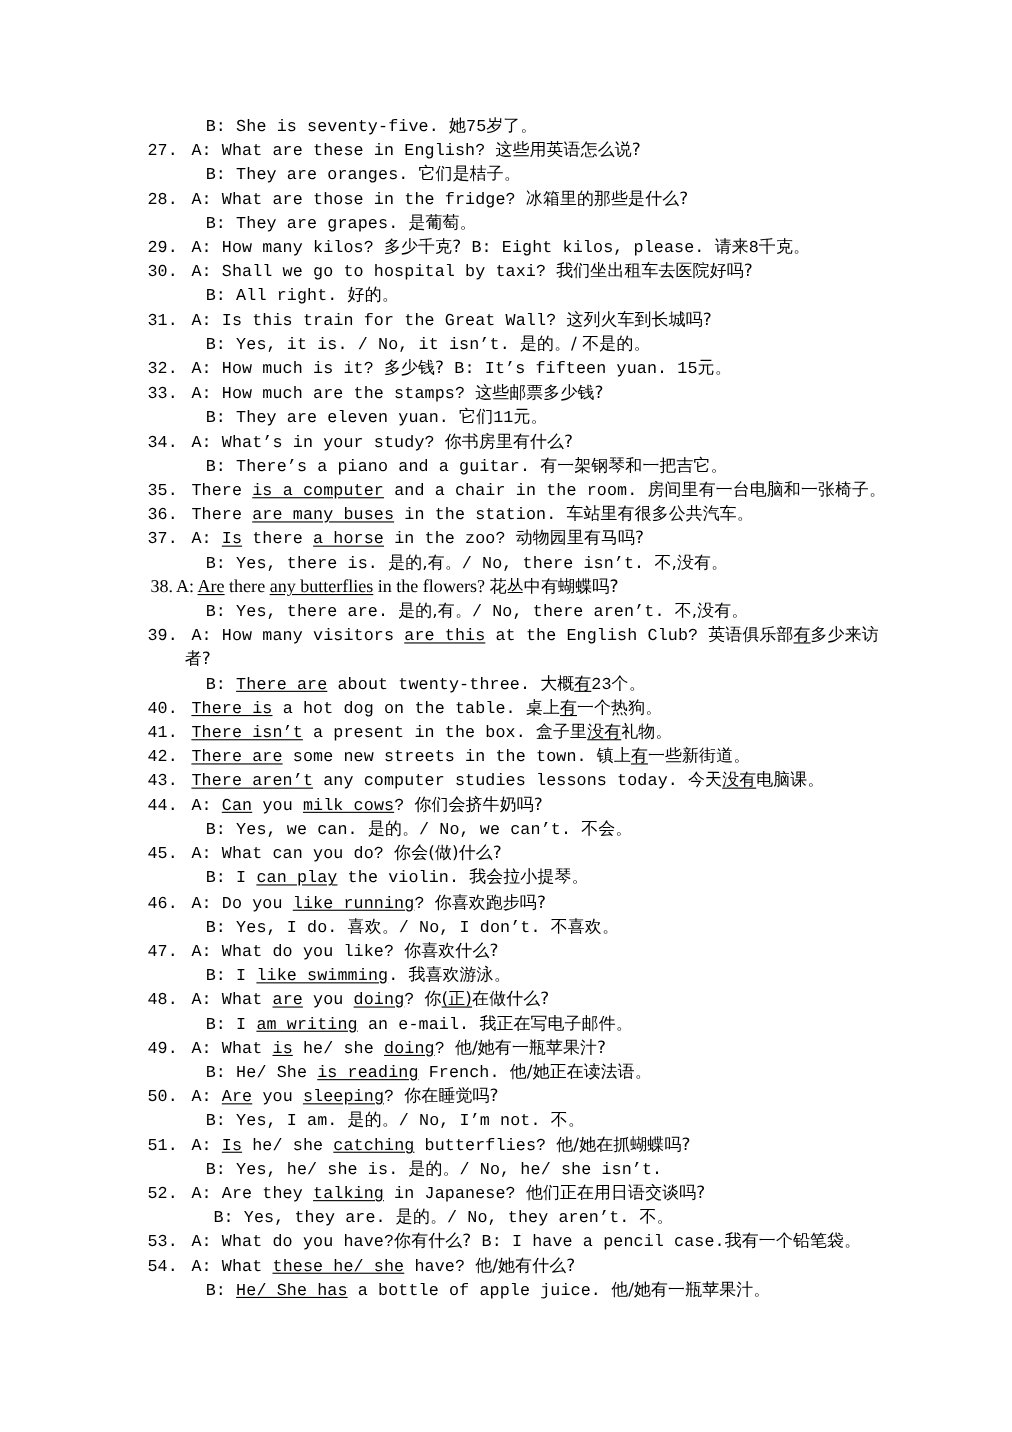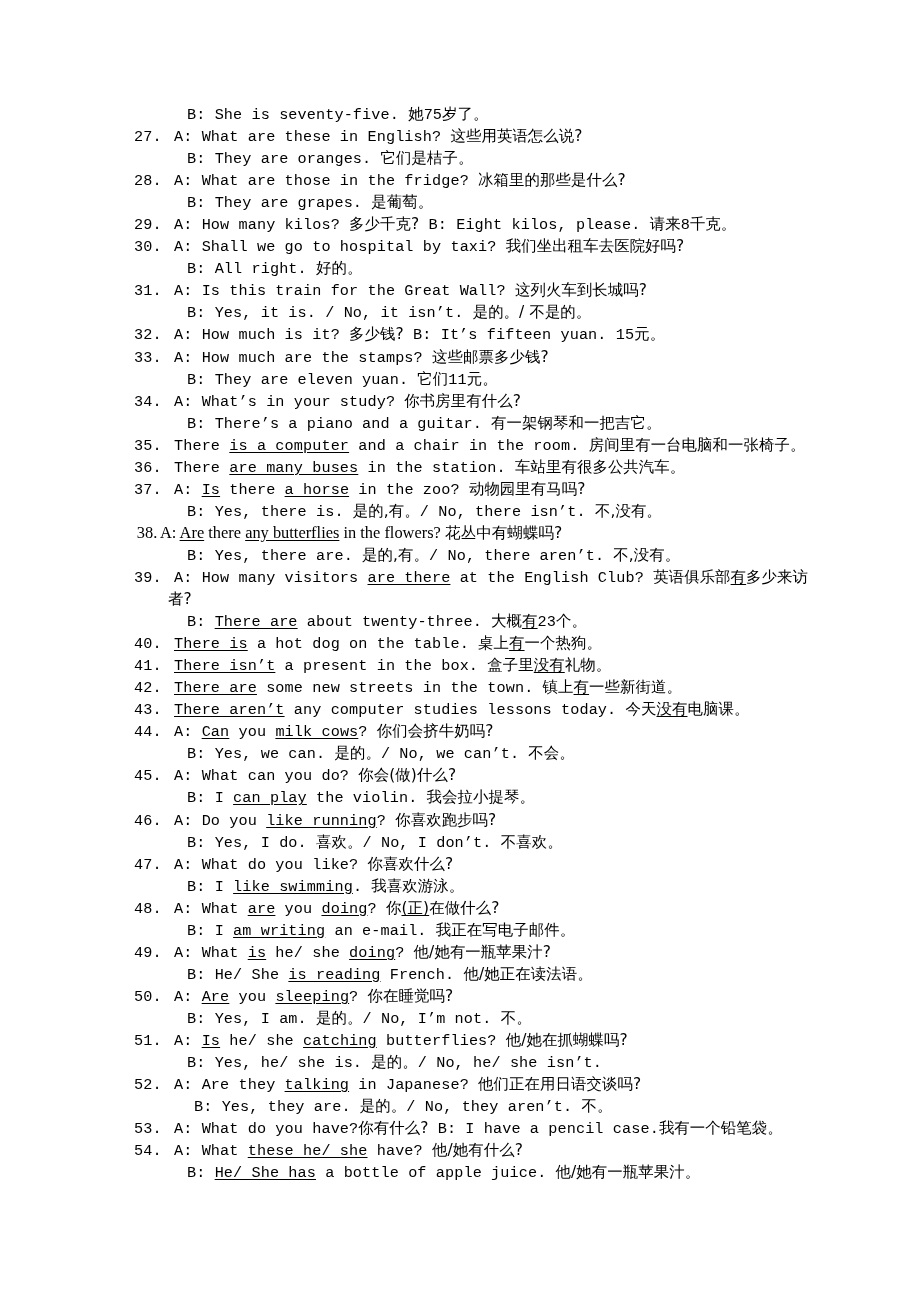--- a/index.html
+++ b/index.html
@@ -108,21 +108,21 @@
       <div class="line"><span class="num">33.</span><span class="ind-a"><span class="en">A: How much are the stamps? </span><span class="cn">这些邮票多少钱?</span></span></div>
       <div class="line"><span class="num blank">00.</span><span class="ind-b"><span class="en">B: They are eleven yuan. </span><span class="cn">它们</span><span class="en">11</span><span class="cn">元。</span></span></div>
       <div class="line"><span class="num">34.</span><span class="ind-a"><span class="en">A: What’s in your study? </span><span class="cn">你书房里有什么?</span></span></div>
       <div class="line"><span class="num blank">00.</span><span class="ind-b"><span class="en">B: There’s a piano and a guitar.  </span><span class="cn">有一架钢琴和一把吉它。</span></span></div>
       <div class="line"><span class="num">35.</span><span class="ind-a"><span class="en">There </span><span class="en u">is a computer</span><span class="en"> and a chair in the room. </span><span class="cn">房间里有一台电脑和一张椅子。</span></span></div>
       <div class="line"><span class="num">36.</span><span class="ind-a"><span class="en">There </span><span class="en u">are many buses</span><span class="en"> in the station. </span><span class="cn">车站里有很多公共汽车。</span></span></div>
       <div class="line"><span class="num">37.</span><span class="ind-a"><span class="en">A: </span><span class="en u">Is</span><span class="en"> there </span><span class="en u">a horse</span><span class="en"> in the zoo? </span><span class="cn">动物园里有马吗?</span></span></div>
       <div class="line"><span class="num blank">00.</span><span class="ind-b"><span class="en">B: Yes, there is. </span><span class="cn">是的,有。</span><span class="en">/ No, there isn’t. </span><span class="cn">不,没有。</span></span></div>
       <div class="line serif-line"><span class="num">38.</span><span class="ind-0"><span class="en">A: </span><span class="en u">Are</span><span class="en"> there </span><span class="en u">any butterflies</span><span class="en"> in the flowers? </span><span class="cn">花丛中有蝴蝶吗?</span></span></div>
       <div class="line"><span class="num blank">00.</span><span class="ind-b"><span class="en">B: Yes, there are. </span><span class="cn">是的,有。</span><span class="en">/ No, there aren’t. </span><span class="cn">不,没有。</span></span></div>
-      <div class="line"><span class="num">39.</span><span class="ind-a"><span class="en">A: How many visitors </span><span class="en u">are there</span><span class="en"> at the English Club? </span><span class="cn">英语俱乐部</span><span class="cn u">有</span><span class="cn">多少来访</span></span></div>
+      <div class="line"><span class="num">39.</span><span class="ind-a"><span class="en">A: How many visitors </span><span class="en u">are this</span><span class="en"> at the English Club? </span><span class="cn">英语俱乐部</span><span class="cn u">有</span><span class="cn">多少来访</span></span></div>
       <div class="line"><span class="num blank">00.</span><span class="ind-0"><span class="cn">者?</span></span></div>
       <div class="line"><span class="num blank">00.</span><span class="ind-b"><span class="en">B: </span><span class="en u">There are</span><span class="en"> about twenty-three. </span><span class="cn">大概</span><span class="cn u">有</span><span class="en">23</span><span class="cn">个。</span></span></div>
       <div class="line"><span class="num">40.</span><span class="ind-a"><span class="en u">There is</span><span class="en"> a hot dog on the table. </span><span class="cn">桌上</span><span class="cn u">有</span><span class="cn">一个热狗。</span></span></div>
       <div class="line"><span class="num">41.</span><span class="ind-a"><span class="en u">There isn’t</span><span class="en"> a present in the box. </span><span class="cn">盒子里</span><span class="cn u">没有</span><span class="cn">礼物。</span></span></div>
       <div class="line"><span class="num">42.</span><span class="ind-a"><span class="en u">There are</span><span class="en"> some new streets in the town. </span><span class="cn">镇上</span><span class="cn u">有</span><span class="cn">一些新街道。</span></span></div>
       <div class="line"><span class="num">43.</span><span class="ind-a"><span class="en u">There aren’t</span><span class="en"> any computer studies lessons today. </span><span class="cn">今天</span><span class="cn u">没有</span><span class="cn">电脑课。</span></span></div>
       <div class="line"><span class="num">44.</span><span class="ind-a"><span class="en">A: </span><span class="en u">Can</span><span class="en"> you </span><span class="en u">milk cows</span><span class="en">? </span><span class="cn">你们会挤牛奶吗?</span></span></div>
       <div class="line"><span class="num blank">00.</span><span class="ind-b"><span class="en">B: Yes, we can. </span><span class="cn">是的。</span><span class="en">/ No, we can’t. </span><span class="cn">不会。</span></span></div>
       <div class="line"><span class="num">45.</span><span class="ind-a"><span class="en">A: What can you do? </span><span class="cn">你会(做)什么?</span></span></div>
       <div class="line"><span class="num blank">00.</span><span class="ind-b"><span class="en">B: I </span><span class="en u">can play</span><span class="en"> the violin. </span><span class="cn">我会拉小提琴。</span></span></div>

